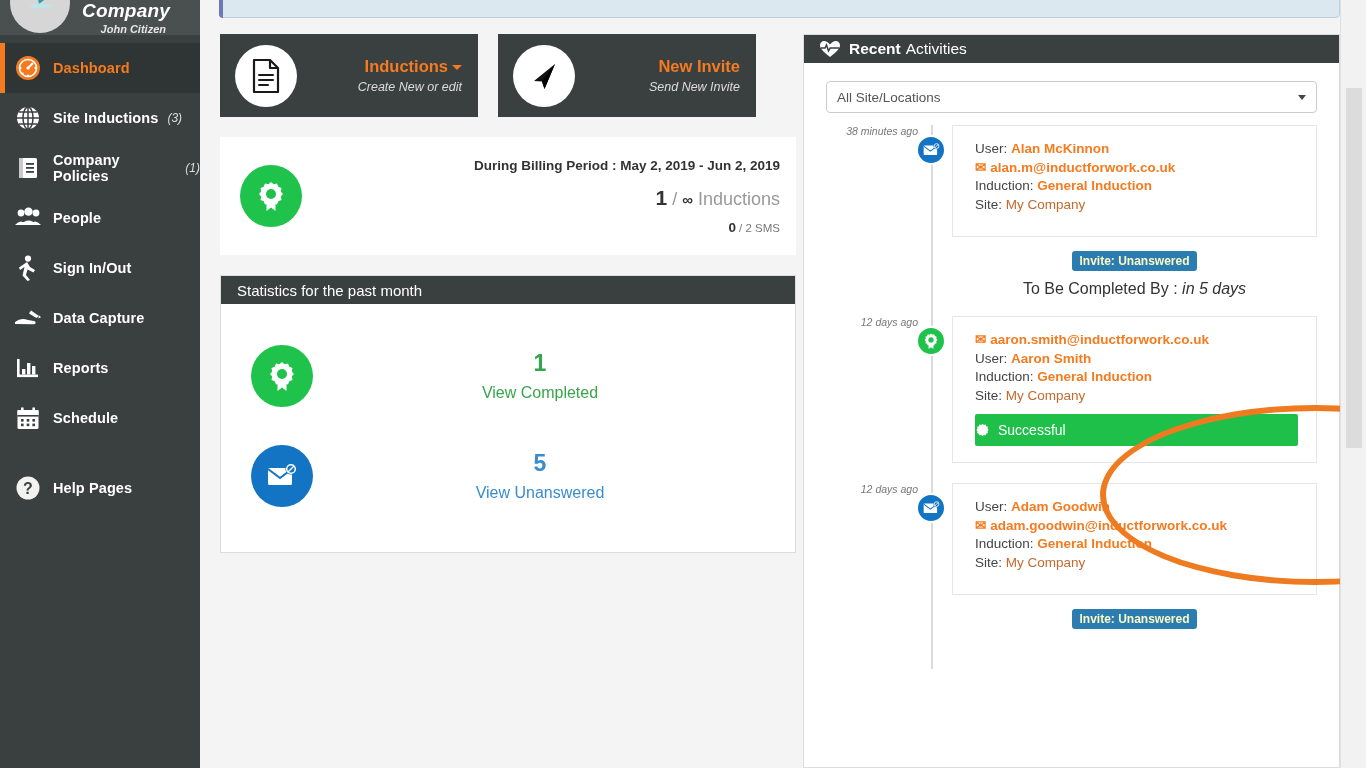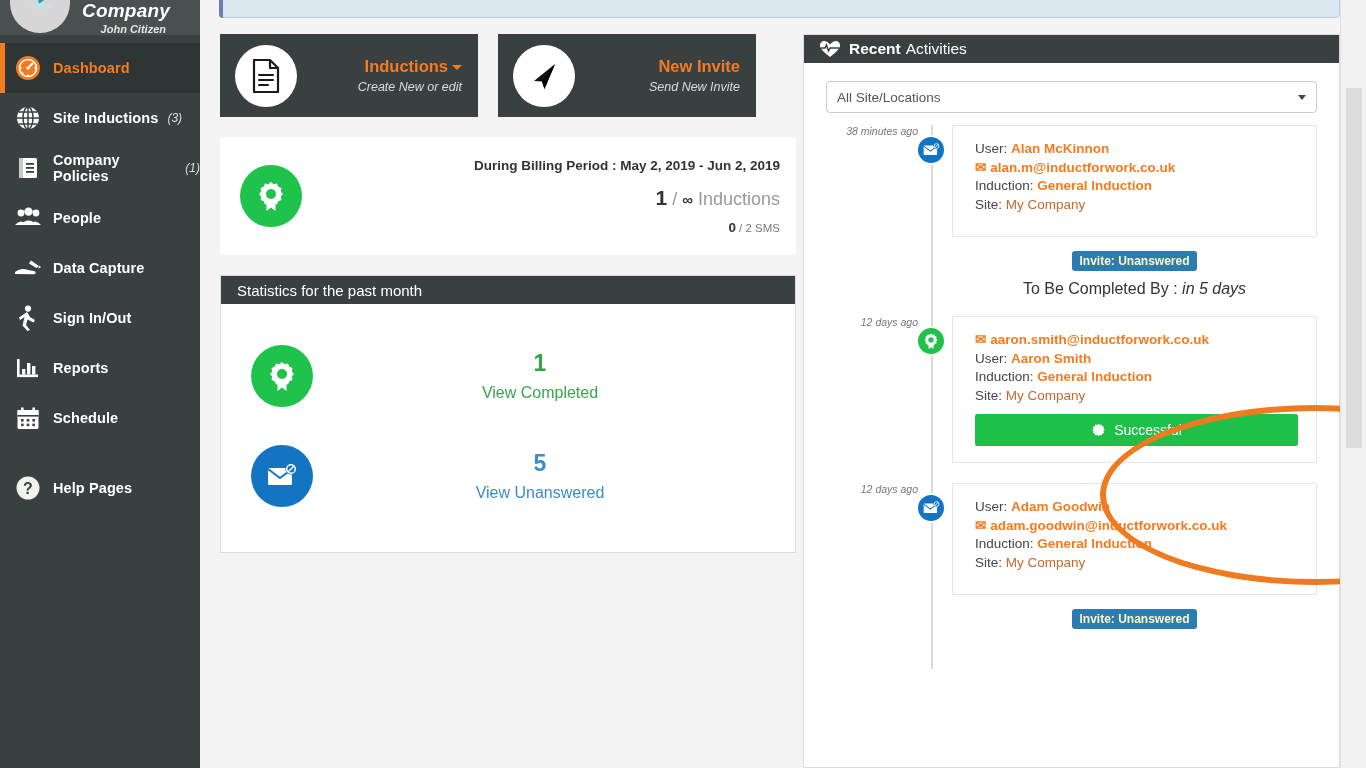--- a/index.html
+++ b/index.html
@@ -178,21 +178,21 @@
     margin-left: 126px; border: 1px solid #e6e6e6; background: #fff;
     padding: 14px 18px 16px 22px; min-height: 112px;
   }
   .tl-card .ln { font-size: 13.5px; color: #444; line-height: 18.5px; }
   .tl-card .ln .v { color: #f47b20; font-weight: bold; }
   .tl-card .ln .v-site { color: #c46a2e; font-weight: normal; }
   .tl-card .ln .mail-ico { margin-right: 4px; }
   .tl-card .ln.email { color: #f47b20; font-weight: bold; }
   .status-green {
     margin-top: 9px; background: #1ec04a; color: #fff; height: 32px;
-    display: flex; align-items: center; justify-content: center;
+    display: flex; align-items: center; justify-content: flex-start;
     font-size: 14px; border-radius: 2px; cursor: pointer;
   }
   .status-green .b-ico { margin-right: 8px; display: flex; }
   .tl-meta { text-align: center; margin: 14px 0 0 126px; }
   .badge-invite {
     display: inline-block; background: #2b7cb0; color: #fef9c3;
     font-size: 12px; font-weight: bold; padding: 3px 7px; border-radius: 3px;
   }
   .tl-due { font-size: 16px; color: #333; margin-top: 9px; }
   .tl-due i { color: #333; }
@@ -292,37 +292,37 @@
             <path d="M1 18 q6 -7 12 0 z" fill="#fff"></path>
             <path d="M6 18 q8.5 -9 17 0 z" fill="#fff"></path>
             <path d="M15 18 q6 -7 12 0 z" fill="#fff"></path>
           </svg>
         </span>
         <span class="lbl">People</span>
       </div>
 
       <div class="nav-item">
         <span class="ico">
+          <svg width="22" height="26" viewBox="0 0 22 26">
+            <circle cx="11" cy="3.6" r="3.1" fill="#fff"></circle>
+            <path d="M10 7 L13 12 L18 15 L16.5 17.5 L10.5 14.5 L9 20 L13 25 L10.5 26 L5.5 20.5 L7.5 12 L3 15 L2 12.5 Z" fill="#fff"></path>
+          </svg>
+        </span>
+        <span class="lbl">Sign In/Out</span>
+      </div>
+
+      <div class="nav-item">
+        <span class="ico">
           <svg width="28" height="18" viewBox="0 0 28 18">
             <path d="M1 13 q6 -5 13 -2 l6 1 q2 .4 1.6 2 -.4 1.4 -2.2 1.2 L1 15 Z" fill="#fff"></path>
             <path d="M17 1.5 L25 7 L22.5 9 L15 4.5 Z" fill="#fff"></path>
             <path d="M25.4 6.4 L27 8.2 L24.3 9.4 Z" fill="#fff"></path>
           </svg>
         </span>
         <span class="lbl">Data Capture</span>
-      </div>
-
-      <div class="nav-item">
-        <span class="ico">
-          <svg width="22" height="26" viewBox="0 0 22 26">
-            <circle cx="11" cy="3.6" r="3.1" fill="#fff"></circle>
-            <path d="M10 7 L13 12 L18 15 L16.5 17.5 L10.5 14.5 L9 20 L13 25 L10.5 26 L5.5 20.5 L7.5 12 L3 15 L2 12.5 Z" fill="#fff"></path>
-          </svg>
-        </span>
-        <span class="lbl">Sign In/Out</span>
       </div>
 
       <div class="nav-item">
         <span class="ico">
           <svg width="26" height="24" viewBox="0 0 26 24">
             <rect x="2" y="3" width="2.6" height="18" fill="#fff"></rect>
             <rect x="2" y="18.5" width="21" height="2.6" fill="#fff"></rect>
             <rect x="7" y="13" width="3.4" height="5.5" fill="#fff"></rect>
             <rect x="12" y="7" width="3.4" height="11.5" fill="#fff"></rect>
             <rect x="17" y="10" width="3.4" height="8.5" fill="#fff"></rect>

